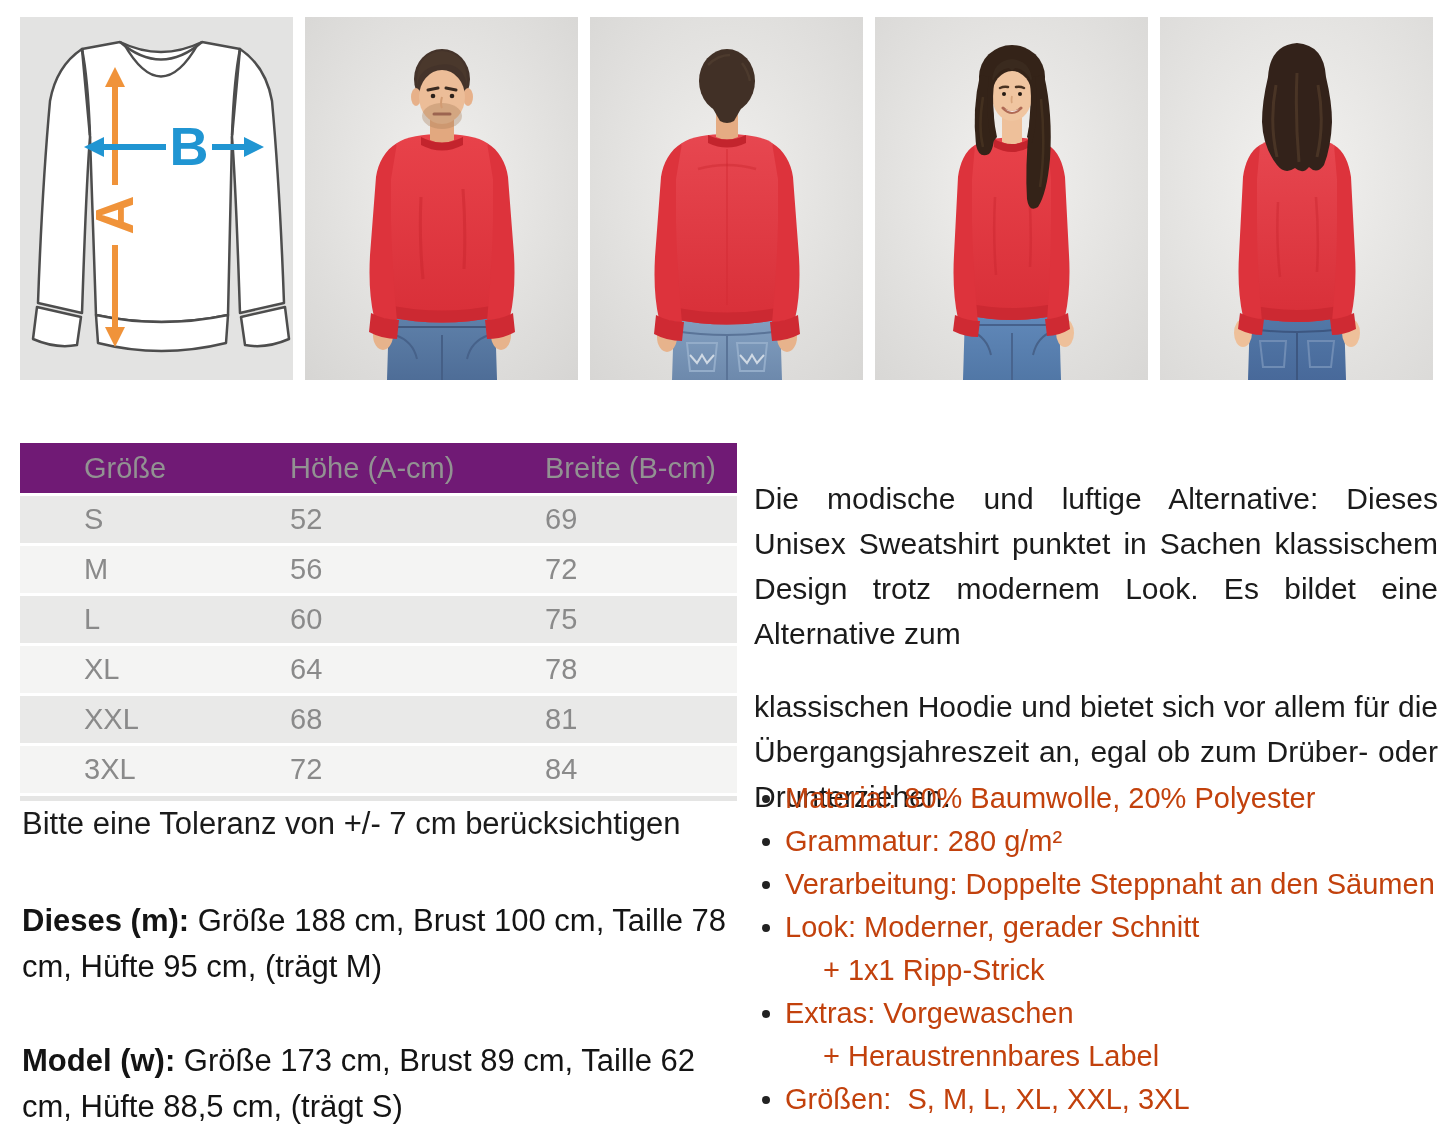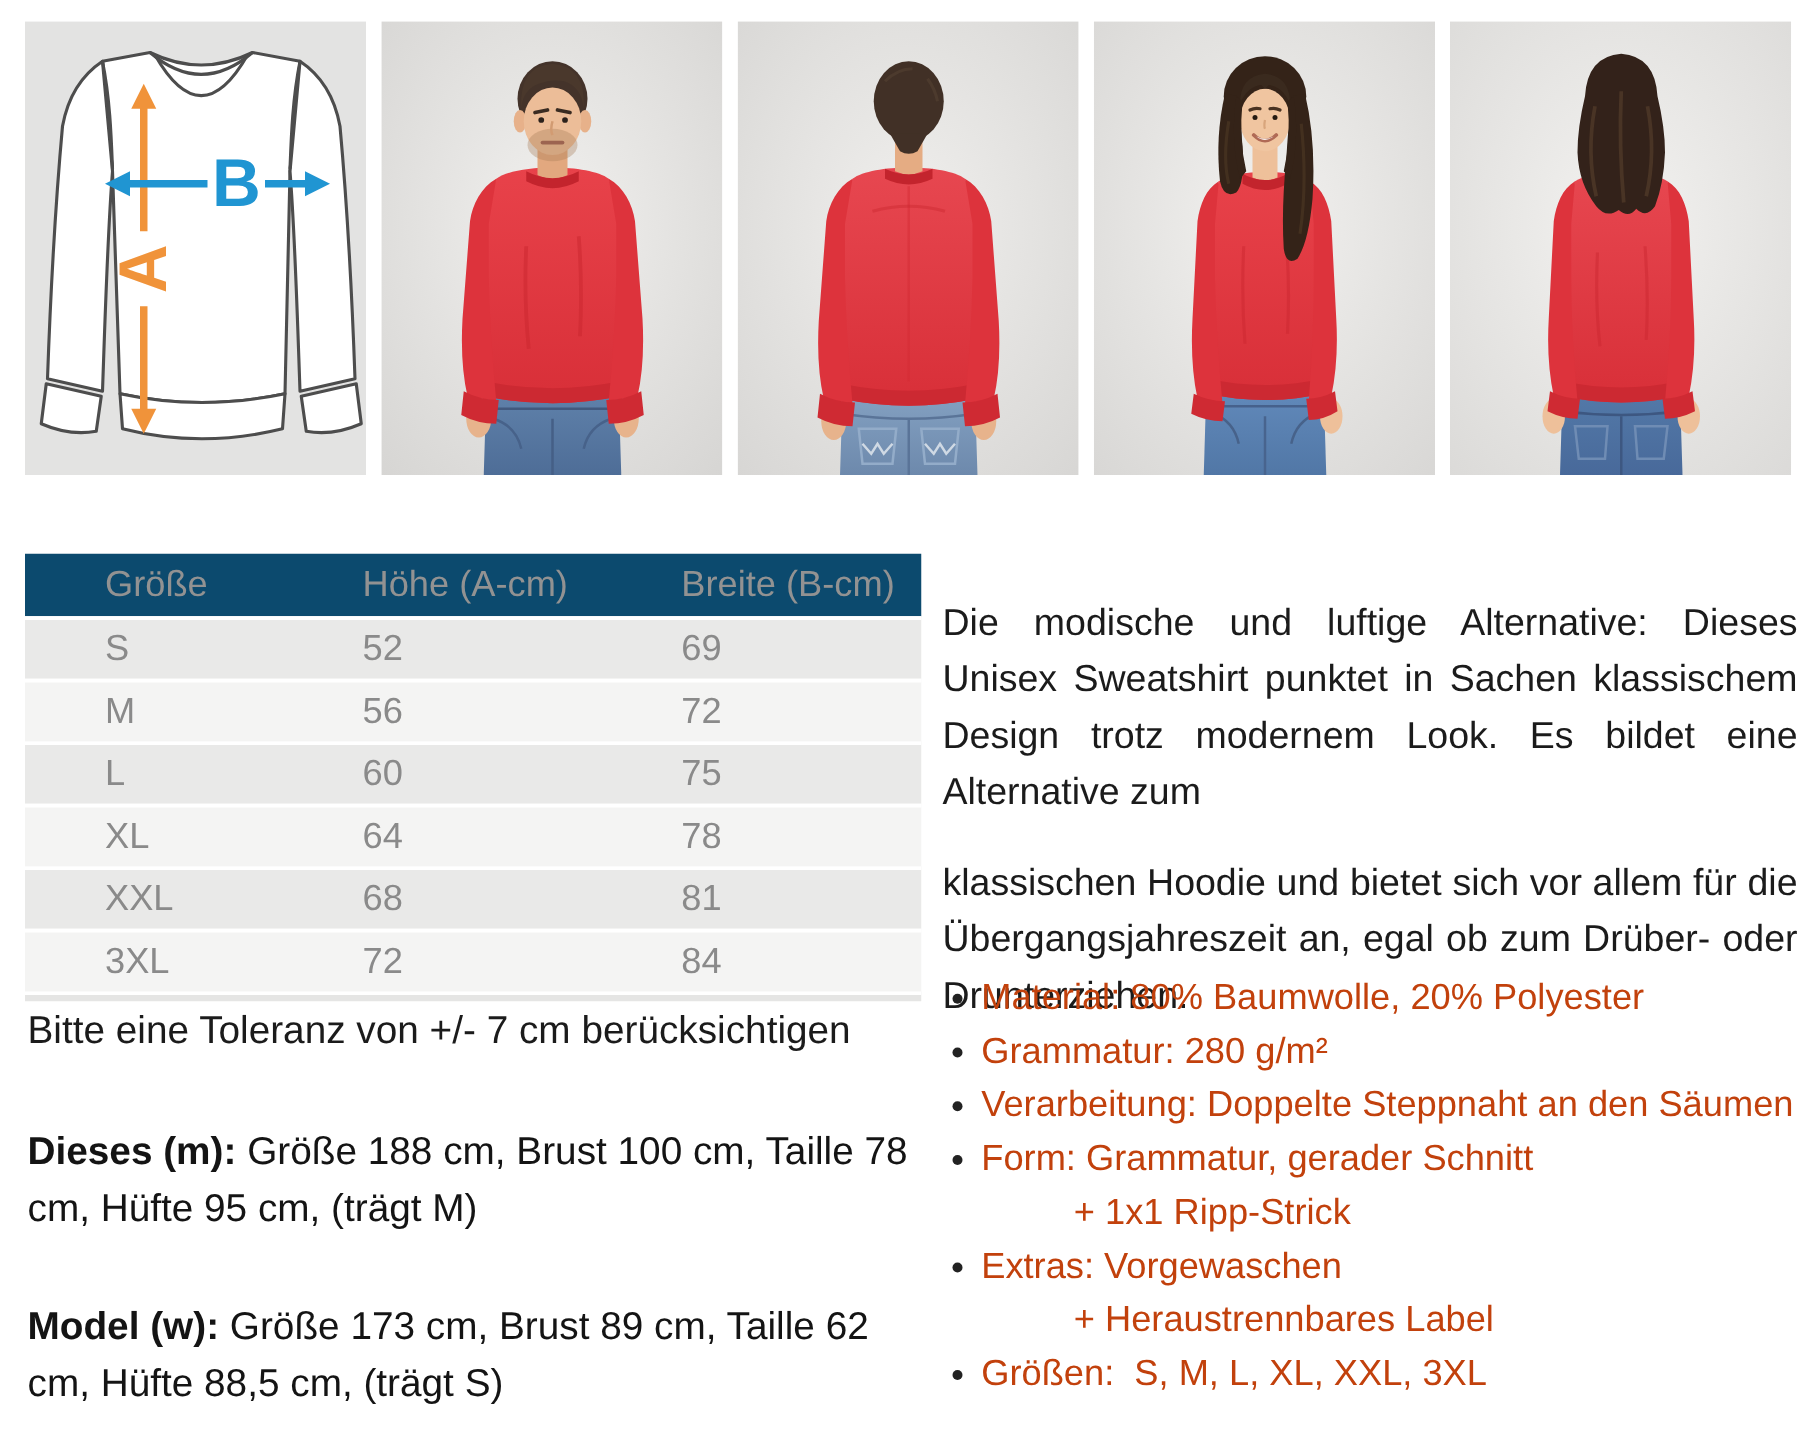--- a/index.html
+++ b/index.html
@@ -7,21 +7,21 @@
   .stage { position:relative; width:1445px; height:1145px; background:#fff; }
 
   
   .photo-row { position:absolute; left:20px; top:17px; width:1413px; height:363px; display:flex; gap:12px; }
   .panel { width:273px; height:363px; overflow:hidden; flex:0 0 auto; }
   .panel svg { display:block; width:273px; height:363px; }
 
   
   .size-table { position:absolute; left:20px; top:443px; width:717px; }
   .trow { display:grid; grid-template-columns:250px 255px 212px; height:50px; }
-  .trow.head { background:#0c4a6e; }
+  .trow.head { background:#701a75; }
   .trow.r { border-top:3px solid #fff; }
   .trow.odd  { background:#e9e9e8; }
   .trow.even { background:#f4f4f3; }
   .tc { line-height:47px; font-size:29px; color:#8a8a8a; white-space:nowrap; }
   .head .tc { color:#929292; line-height:50px; }
   .c1 { padding-left:64px; }
   .c2 { padding-left:20px; }
   .c3 { padding-left:20px; }
   .tbl-footstrip { height:8px; background:#e5e5e4; border-top:3px solid #fff; }
 
@@ -31,21 +31,21 @@
   .model-m { top:898px; }
   .model-w { top:1026px;margin-top:12px; }
   .model-block .lbl { font-weight:700; }
 
   
   .desc { position:absolute; left:754px; top:448px; width:684px; font-size:30px; line-height:45px; color:#1b1b1b; }
   .desc p { text-align:justify;margin-top:28px; }
   .bullets { position:absolute; left:754px; top:777px; width:684px; font-size:29px; line-height:43px; color:#c2410c; list-style:none; }
   .bullets li { position:relative; padding-left:31px; }
   .bullets li .dot { position:absolute; left:8px; top:18px; width:8px; height:8px; border-radius:50%; background:#222; }
-  .bullets li .sub { margin-left:74px; }
+  .bullets li .sub { margin-left:38px; }
 </style>
 </head>
 <body>
 
 <div class="stage">
 
   <div class="photo-row">
 
     <div class="panel">
       <svg viewBox="0 0 273 363">
@@ -339,18 +339,18 @@
 
   <div class="desc">
     <p>Die modische und luftige Alternative: Dieses Unisex Sweatshirt punktet in Sachen klassischem Design trotz modernem Look. Es bildet eine Alternative zum</p>
     <p>klassischen Hoodie und bietet sich vor allem für die Übergangsjahreszeit an, egal ob zum Drüber- oder Drunterziehen.</p>
   </div>
 
   <ul class="bullets">
     <li><span class="dot"></span><span>Material: 80% Baumwolle, 20% Polyester</span></li>
     <li><span class="dot"></span><span>Grammatur: 280 g/m²</span></li>
     <li><span class="dot"></span><span>Verarbeitung: Doppelte Steppnaht an den Säumen</span></li>
-    <li><span class="dot"></span><span>Form: Grammatur, gerader Schnitt</span><div class="sub">+ 1x1 Ripp-Strick</div></li>
+    <li><span class="dot"></span><span>Look: Moderner, gerader Schnitt</span><div class="sub">+ 1x1 Ripp-Strick</div></li>
     <li><span class="dot"></span><span>Extras: Vorgewaschen</span><div class="sub">+ Heraustrennbares Label</div></li>
     <li><span class="dot"></span><span>Größen: &nbsp;S, M, L, XL, XXL, 3XL</span></li>
   </ul>
 
 </div>
 
 </body></html>

